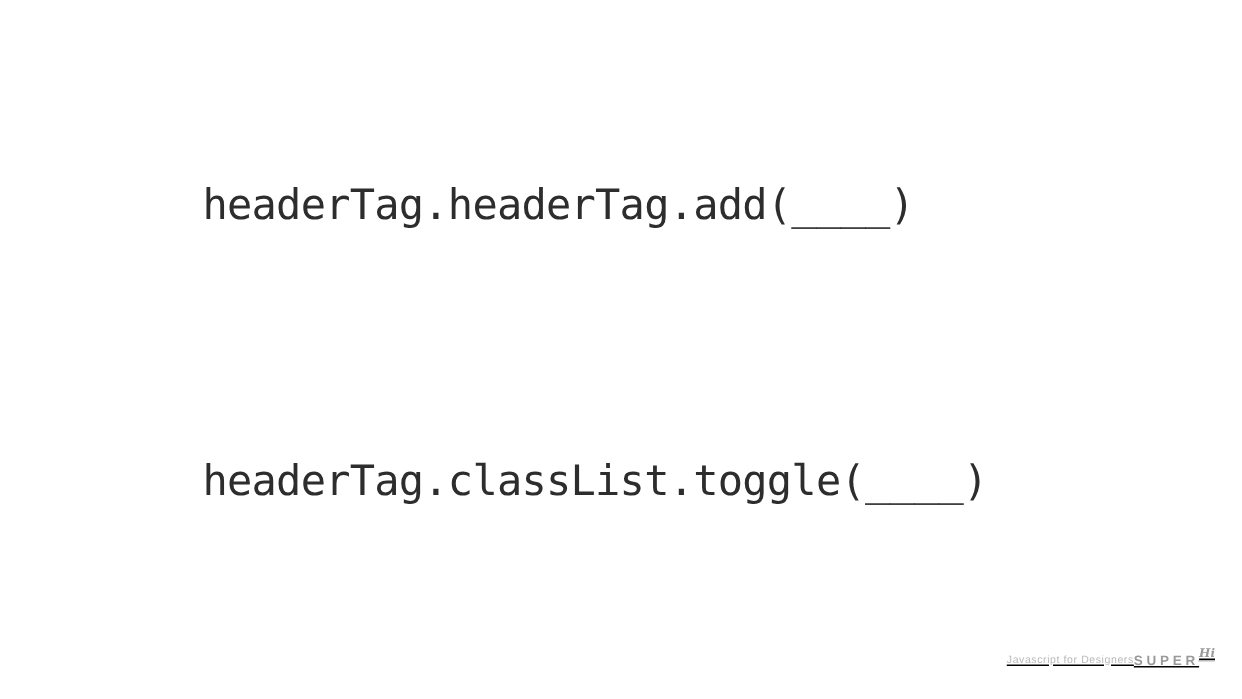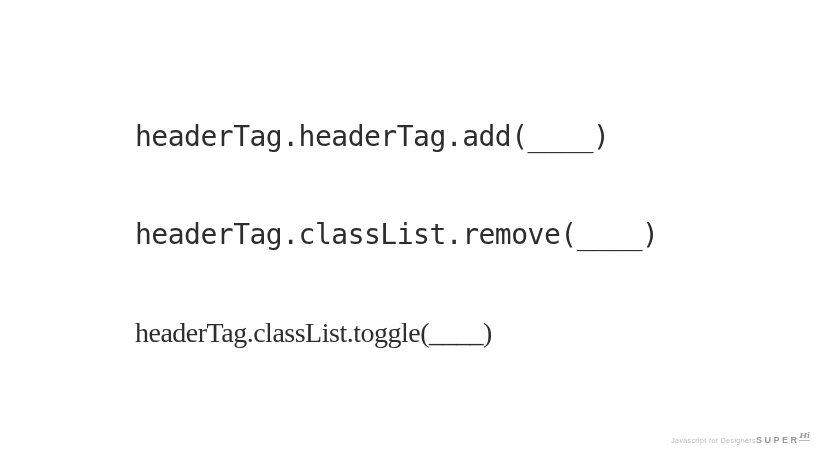--- a/index.html
+++ b/index.html
@@ -20,28 +20,29 @@
     left: 135px;
     font-family: "DejaVu Sans Mono", monospace;
     font-size: 28px;
     line-height: 40px;
     letter-spacing: -0.5px;
     color: #2d2d2d;
     white-space: pre;
   }
   .code-line.line-1 { top: 117px; }
   .code-line.line-2 { top: 215px; }
-  .code-line.line-3 { top: 313px; font-family: Liberation Serif, serif; }
+  .code-line.line-3 { top: 301px; }
 
   .footer {
     position: absolute;
     right: 18px;
     bottom: 20px;
     display: flex;
     align-items: center;
+    text-decoration: underline;
   }
   .course-label {
     font-family: "Liberation Sans", sans-serif;
     font-size: 7px;
     letter-spacing: 0.4px;
     color: #b9b9b9;
   }
   .brand {
     display: flex;
     align-items: flex-start;
@@ -69,21 +70,20 @@
     text-align: center;
   }
 </style>
 </head>
 <body>
 
 <div class="slide">
 
   <div class="code-line line-1">headerTag.headerTag.add(____)</div>
 
-  <div class="code-line line-2">headerTag.classList.remove(____)</div>
 
   <div class="code-line line-3">headerTag.classList.toggle(____)</div>
 
   <div class="footer">
     <span class="course-label">Javascript for Designers</span>
     <span class="brand">
       <span class="brand-word">SUPER</span>
       <span class="brand-hi">Hi</span>
     </span>
   </div>

